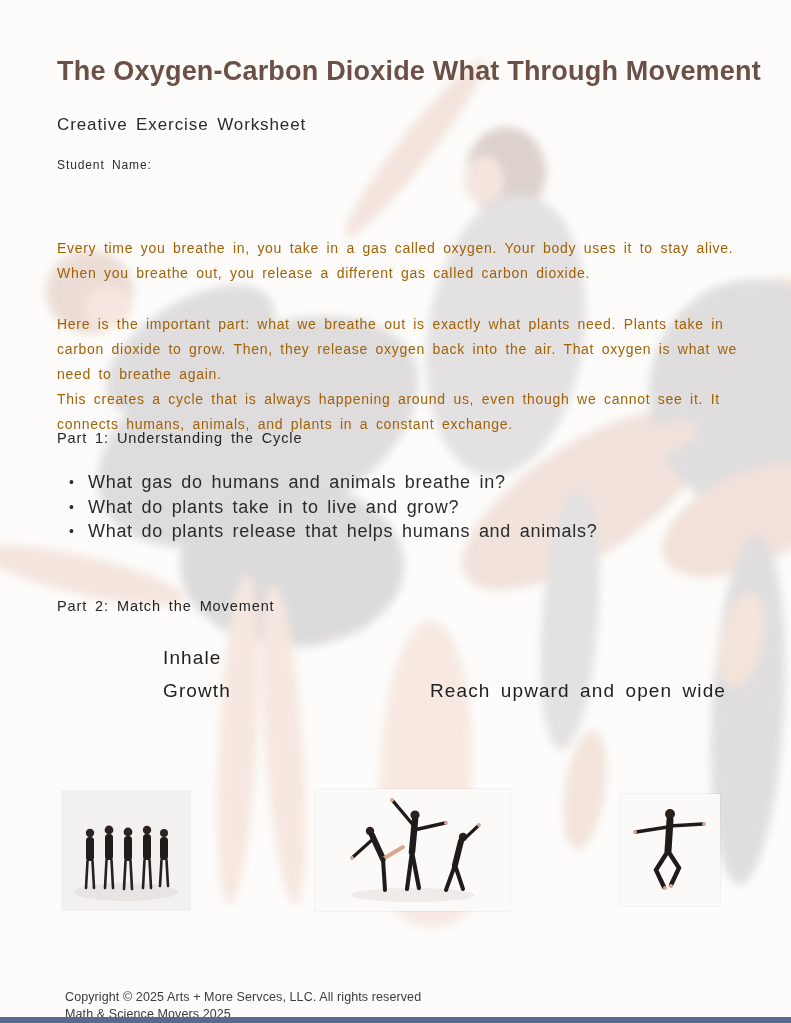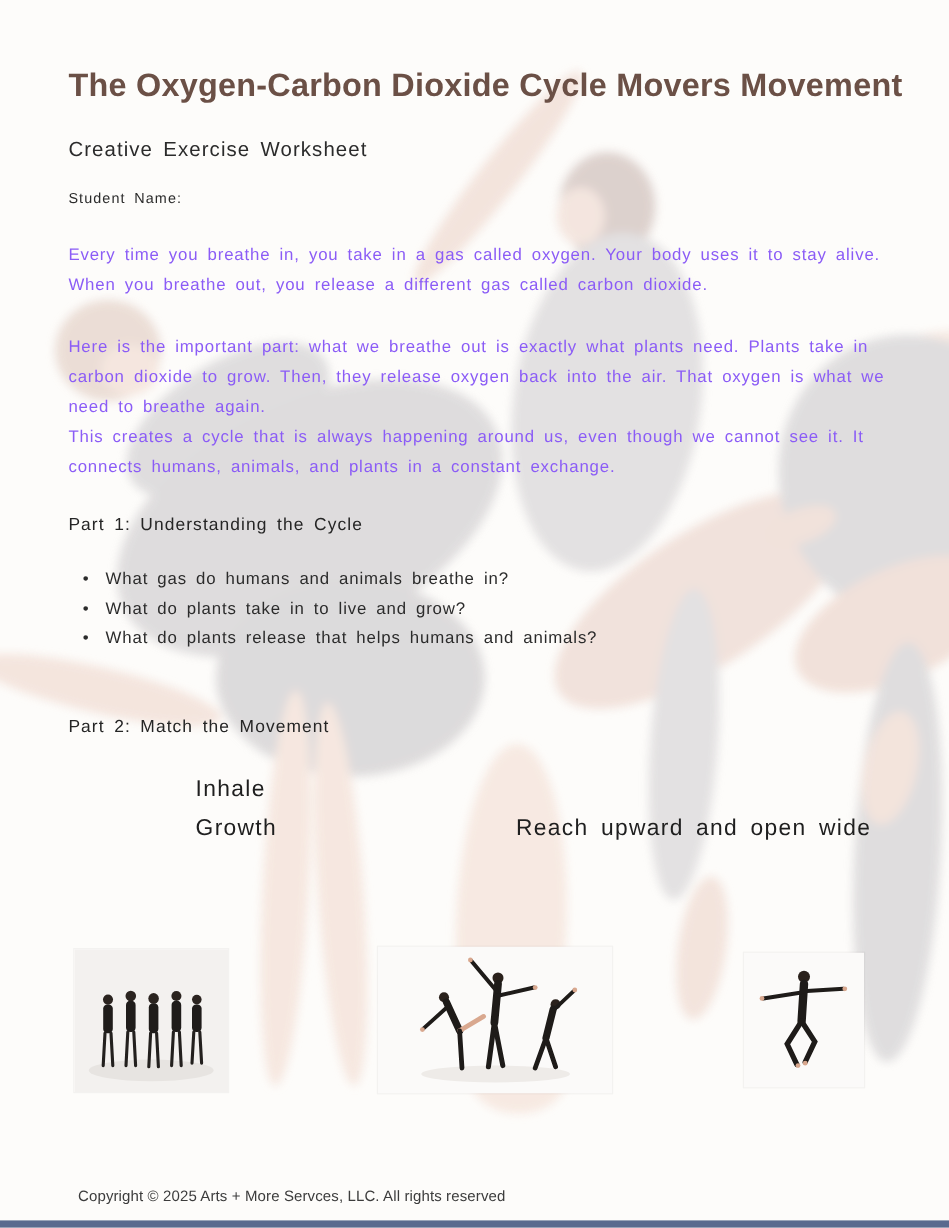--- a/index.html
+++ b/index.html
@@ -21,39 +21,39 @@
   .subtitle{
     position:absolute;left:57px;top:115px;
     font-size:17px;color:#2b2b2b;letter-spacing:0.9px;word-spacing:3px;
   }
   .student{
     position:absolute;left:57px;top:158px;
     font-size:12px;color:#2b2b2b;letter-spacing:0.9px;word-spacing:3px;
   }
   .para{
     position:absolute;left:57px;width:684px;
-    font-size:14px;line-height:25px;color:#8b5cf6;
-    letter-spacing:0.7px;word-spacing:3px;
+    font-size:14px;line-height:25px;color:#a16207;
+    letter-spacing:0.7px;word-spacing:3px;margin-top:36px;
   }
   .p1{top:200px;}
   .p23{top:276px;}
   .p23 p{margin:0;}
   .part-heading{
     position:absolute;left:57px;
     font-size:14.5px;color:#252525;letter-spacing:0.9px;word-spacing:3px;
   }
   .h-part1{top:430px;}
   .h-part2{top:598px;}
   .questions{
     position:absolute;left:57px;top:470px;width:660px;
     margin:0;padding:0;list-style:none;
   }
   .questions li{
     position:relative;padding-left:31px;line-height:24.5px;
-    font-size:14px;color:#2b2b2b;letter-spacing:0.7px;word-spacing:3px;
+    font-size:18px;color:#2b2b2b;letter-spacing:0.7px;word-spacing:3px;
   }
   .questions li::before{
     content:"•";position:absolute;left:12px;top:0;color:#2b2b2b;font-size:14px;
   }
   .match{
     position:absolute;left:163px;top:641px;
   }
   .match-row{display:grid;grid-template-columns:267px auto;height:33.5px;align-items:center;}
   .match-term,.match-move{
     font-size:19px;color:#1f1f1f;letter-spacing:1.1px;word-spacing:4px;
@@ -113,21 +113,21 @@
         <ellipse cx="668" cy="438" rx="30" ry="14" fill="#f0dfd7" transform="rotate(-20 668 438)"></ellipse>
         <ellipse cx="748" cy="520" rx="92" ry="46" fill="#f0ded6" transform="rotate(-25 748 520)"></ellipse>
         <ellipse cx="748" cy="710" rx="36" ry="175" fill="#dcdadb" transform="rotate(3 748 710)"></ellipse>
         <ellipse cx="742" cy="640" rx="22" ry="48" fill="#f2e1d9" transform="rotate(12 742 640)"></ellipse>
       </g>
     </svg>
   </div>
 
   <div class="content">
 
-    <div class="title">The Oxygen-Carbon Dioxide Cycle Movers Movement</div>
+    <div class="title">The Oxygen-Carbon Dioxide What Through Movement</div>
     <div class="subtitle">Creative Exercise Worksheet</div>
     <div class="student">Student Name:</div>
 
     <div class="para p1">Every time you breathe in, you take in a gas called oxygen. Your body uses it to stay alive. When you breathe out, you release a different gas called carbon dioxide.</div>
 
     <div class="para p23">
       <p>Here is the important part: what we breathe out is exactly what plants need. Plants take in carbon dioxide to grow. Then, they release oxygen back into the air. That oxygen is what we need to breathe again.</p>
       <p>This creates a cycle that is always happening around us, even though we cannot see it. It connects humans, animals, and plants in a constant exchange.</p>
     </div>
 
@@ -239,18 +239,19 @@
           <circle cx="15" cy="38" r="2"></circle>
             <circle cx="84" cy="30" r="2"></circle>
           <circle cx="45" cy="94" r="2"></circle>
             <circle cx="51" cy="92" r="2"></circle>
         </g>
       </svg>
     </div>
 
     <div class="footer">
       <div>Copyright © 2025 Arts + More Servces, LLC. All rights reserved</div>
+      <div>Math &amp; Science Movers 2025</div>
     </div>
 
   </div>
 
   <div class="bottom-bar"></div>
 </div>
 
 </body></html>

